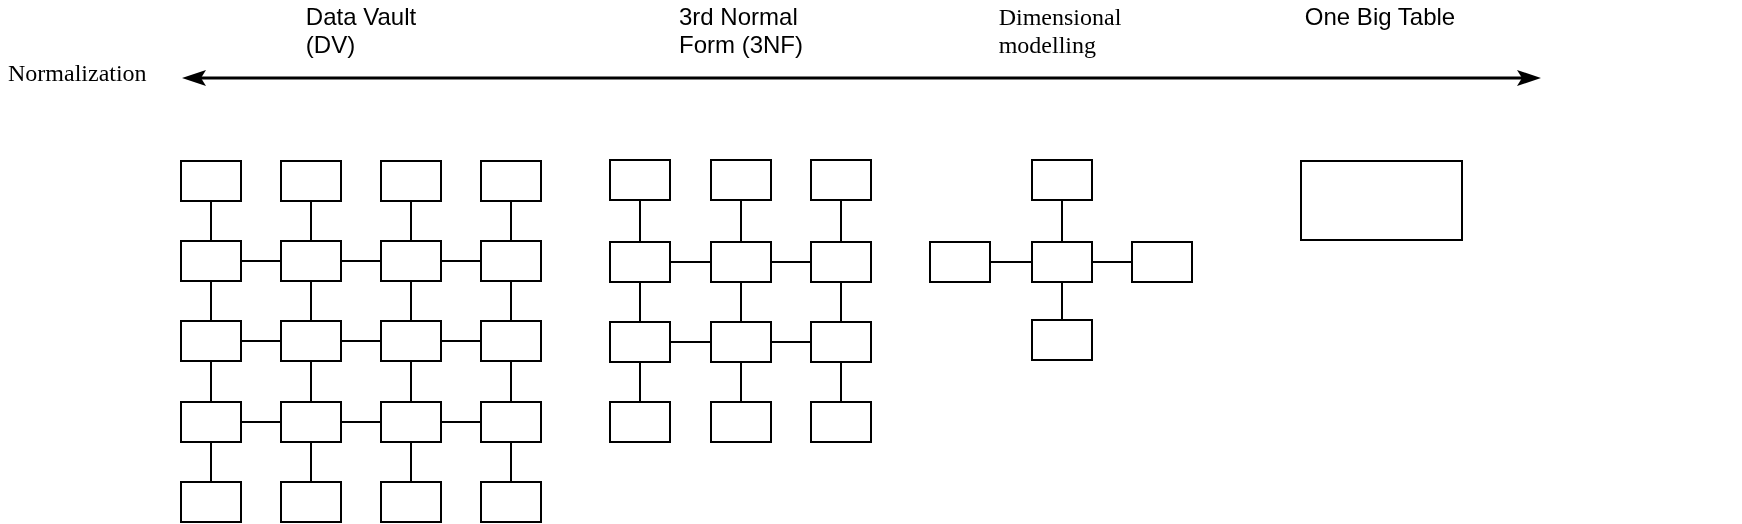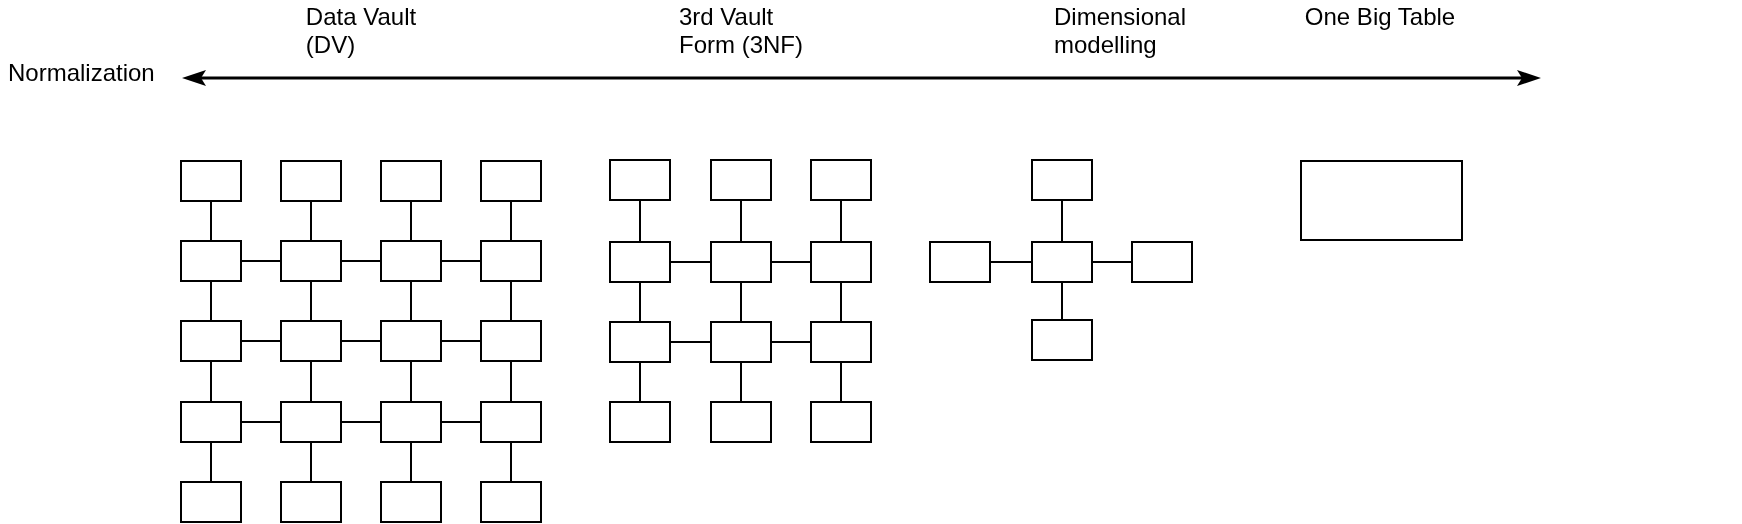--- a/index.html
+++ b/index.html
@@ -19,44 +19,45 @@
     top: 3px;
     transform: translateX(-50%);
     text-align: left;
     line-height: 28px;
     white-space: nowrap;
   }
   .side-label {
     position: absolute;
     line-height: 28px;
     white-space: nowrap;
+    font-family: Liberation Serif, serif;
   }
   #normalization-label { left: 8px; top: 59px; }
   #denormalization-label { left: 1558px; top: 58px; }
   #diagram-svg { position: absolute; left: 0; top: 0; display: block; }
 </style>
 </head>
 <body>
 
 <div id="canvas">
 
   <div class="side-label" id="normalization-label">Normalization</div>
 
 
   <div class="cat-label" style="left: 361px;">
     <div>Data Vault</div>
     <div>(DV)</div>
   </div>
 
   <div class="cat-label" style="left: 741px;">
-    <div>3rd Vault</div>
+    <div>3rd Normal</div>
     <div>Form (3NF)</div>
   </div>
 
-  <div class="cat-label" style="left: 1120px;">
+  <div class="cat-label" style="left: 1060px; font-family: Liberation Serif, serif;">
     <div>Dimensional</div>
     <div>modelling</div>
   </div>
 
   <div class="cat-label" style="left: 1380px;">
     <div>One Big Table</div>
   </div>
 
   <svg id="diagram-svg" width="1742" height="524">
       <line x1="211" y1="201" x2="211" y2="241" stroke="#000000" stroke-width="2"></line>

